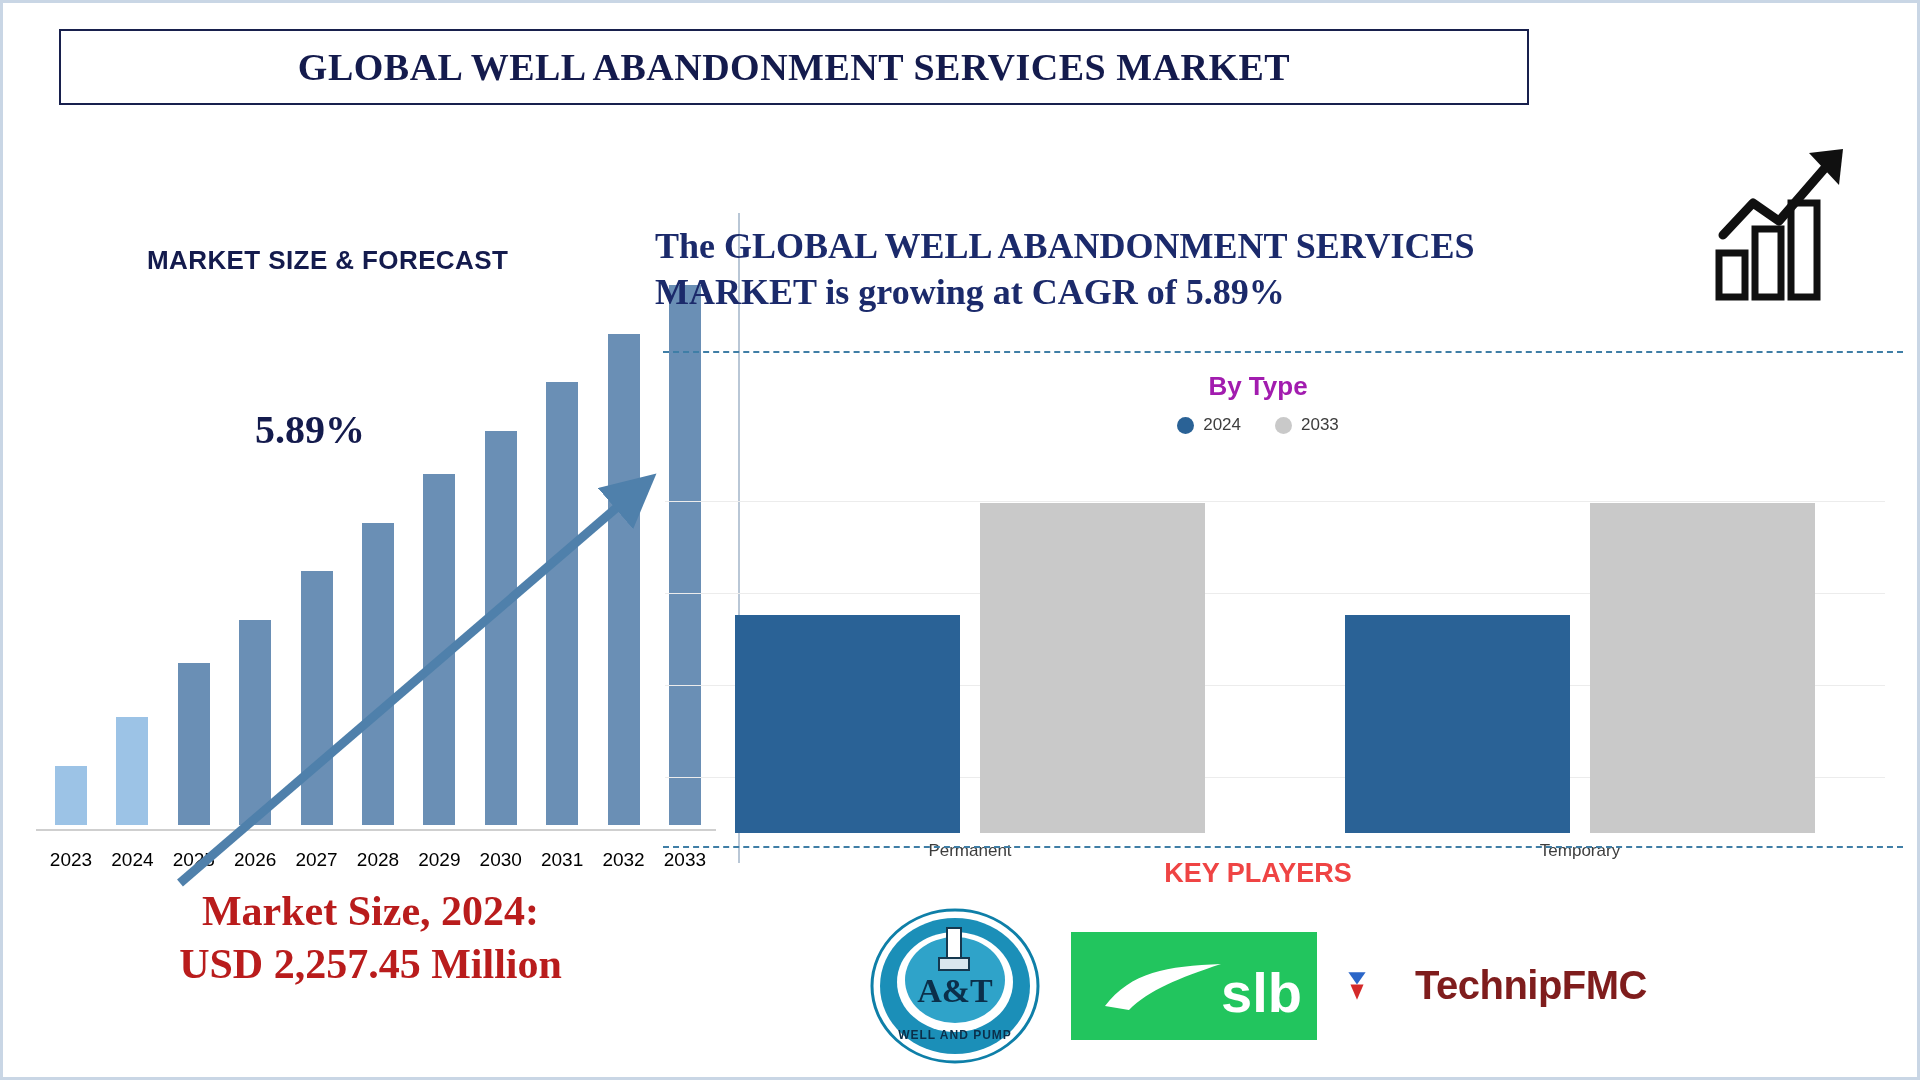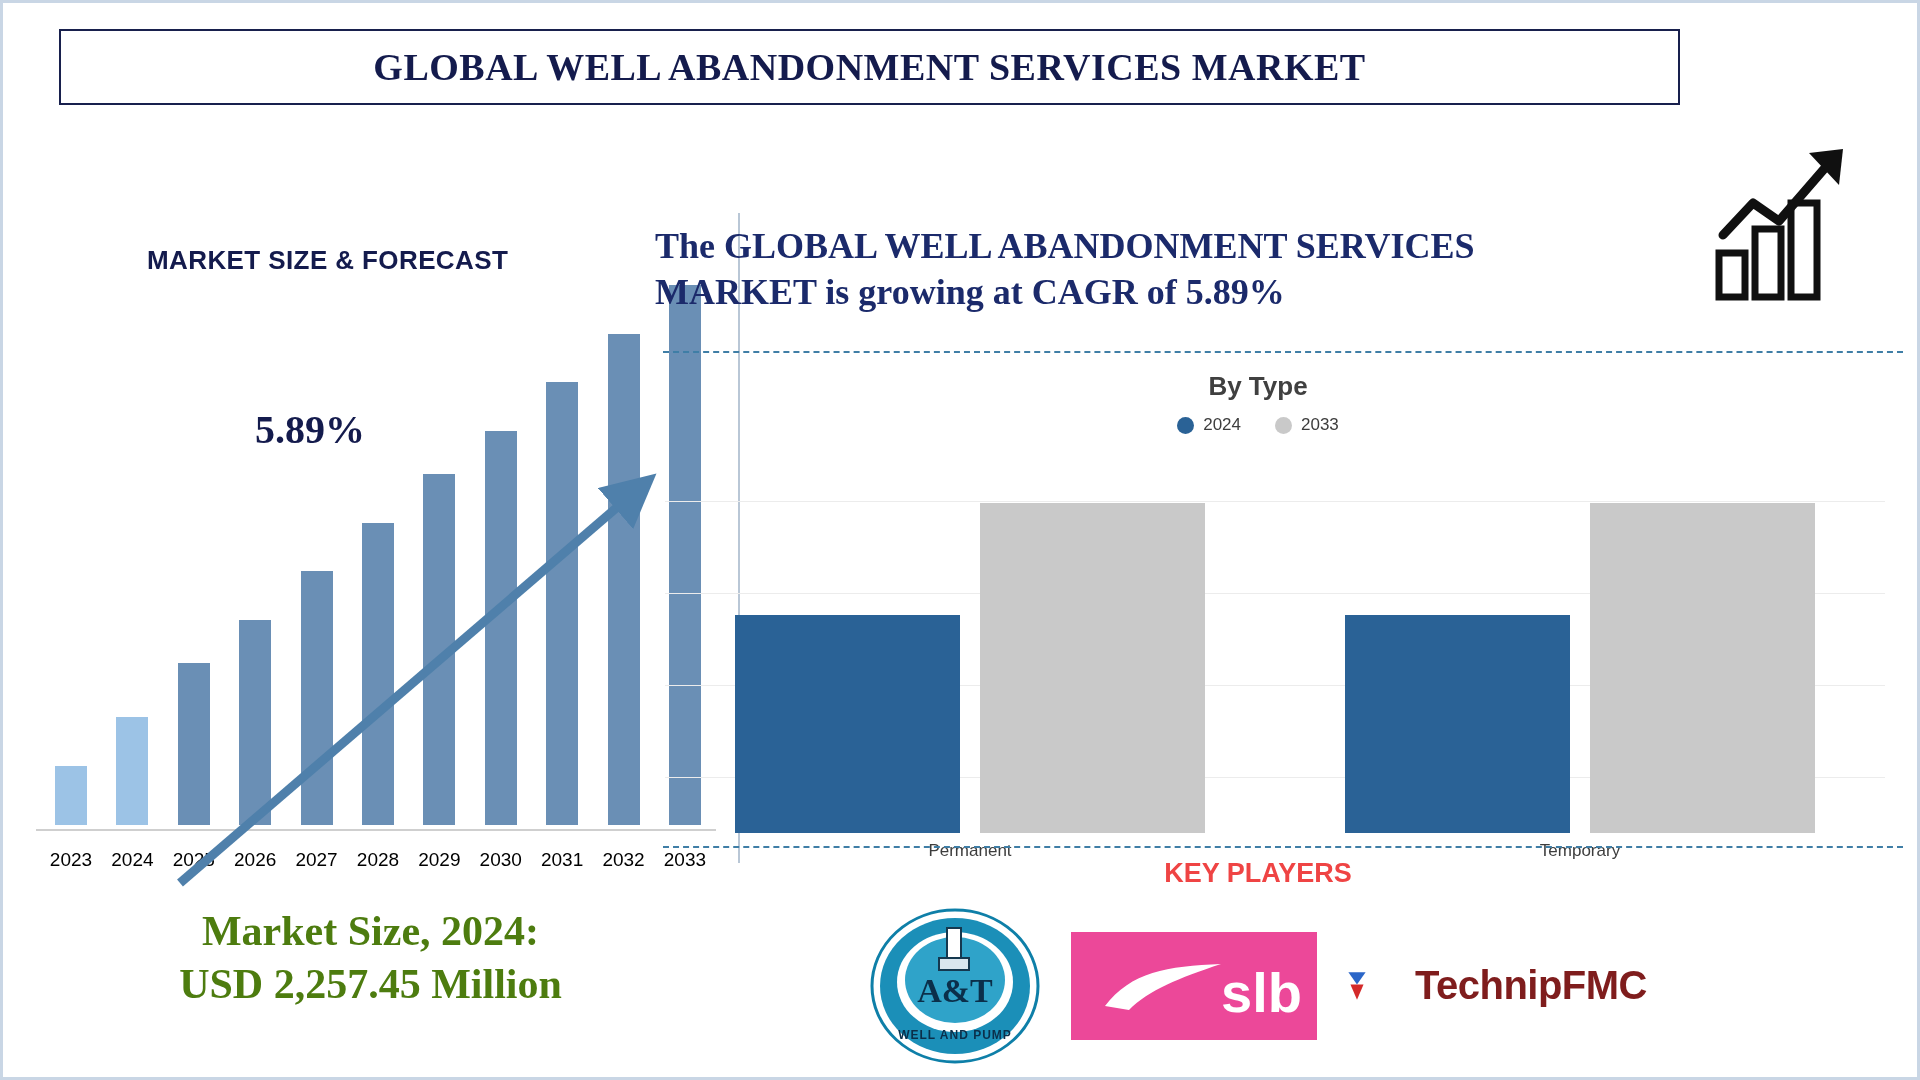--- a/index.html
+++ b/index.html
@@ -20,21 +20,21 @@
     box-sizing: border-box;
     border: 3px solid #c9d6e5;
     background: #ffffff;
   }
 
   
   .title-box {
     position: absolute;
     left: 56px;
     top: 26px;
-    width: 1621px;
+    width: 1470px;
     height: 76px;
     border: 2px solid #18204d;
     box-sizing: border-box;
     display: flex;
     align-items: center;
     justify-content: center;
   }
   .title-text {
     font-family: "Liberation Serif", serif;
     font-weight: bold;
@@ -134,28 +134,28 @@
     left: 140px;
     top: 210px;
     width: 520px;
     height: 440px;
     pointer-events: none;
   }
 
   .market-size-text {
     position: absolute;
     left: 0;
-    top: 792px;
+    top: 772px;
     width: 735px;
     text-align: center;
     font-family: "Liberation Serif", serif;
     font-weight: bold;
     font-size: 42px;
     line-height: 1.25;
-    color: #4d7c0f;
+    color: #b91c1c;
   }
 
   
   .v-divider {
     position: absolute;
     left: 735px;
     top: 210px;
     width: 2px;
     height: 650px;
     background: #b9c7d6;
@@ -198,21 +198,21 @@
   .dash-bottom { top: 733px; }
 
   .by-type-title {
     position: absolute;
     left: 0;
     top: 258px;
     width: 1230px;
     text-align: center;
     font-size: 26px;
     font-weight: bold;
-    color: #404040;
+    color: #a21caf;
     font-family: "Liberation Sans", sans-serif;
   }
   .legend {
     position: absolute;
     left: 0;
     top: 302px;
     width: 1230px;
     display: flex;
     justify-content: center;
     align-items: center;
@@ -306,21 +306,21 @@
     gap: 30px;
   }
   .logo-at {
     width: 172px;
     height: 160px;
     position: relative;
   }
   .logo-slb {
     width: 246px;
     height: 108px;
-    background: #ec4899;
+    background: #22c55e;
     position: relative;
     display: flex;
     align-items: center;
     justify-content: flex-start;
   }
   .logo-tfmc {
     width: 300px;
     height: 96px;
     position: relative;
     display: flex;

